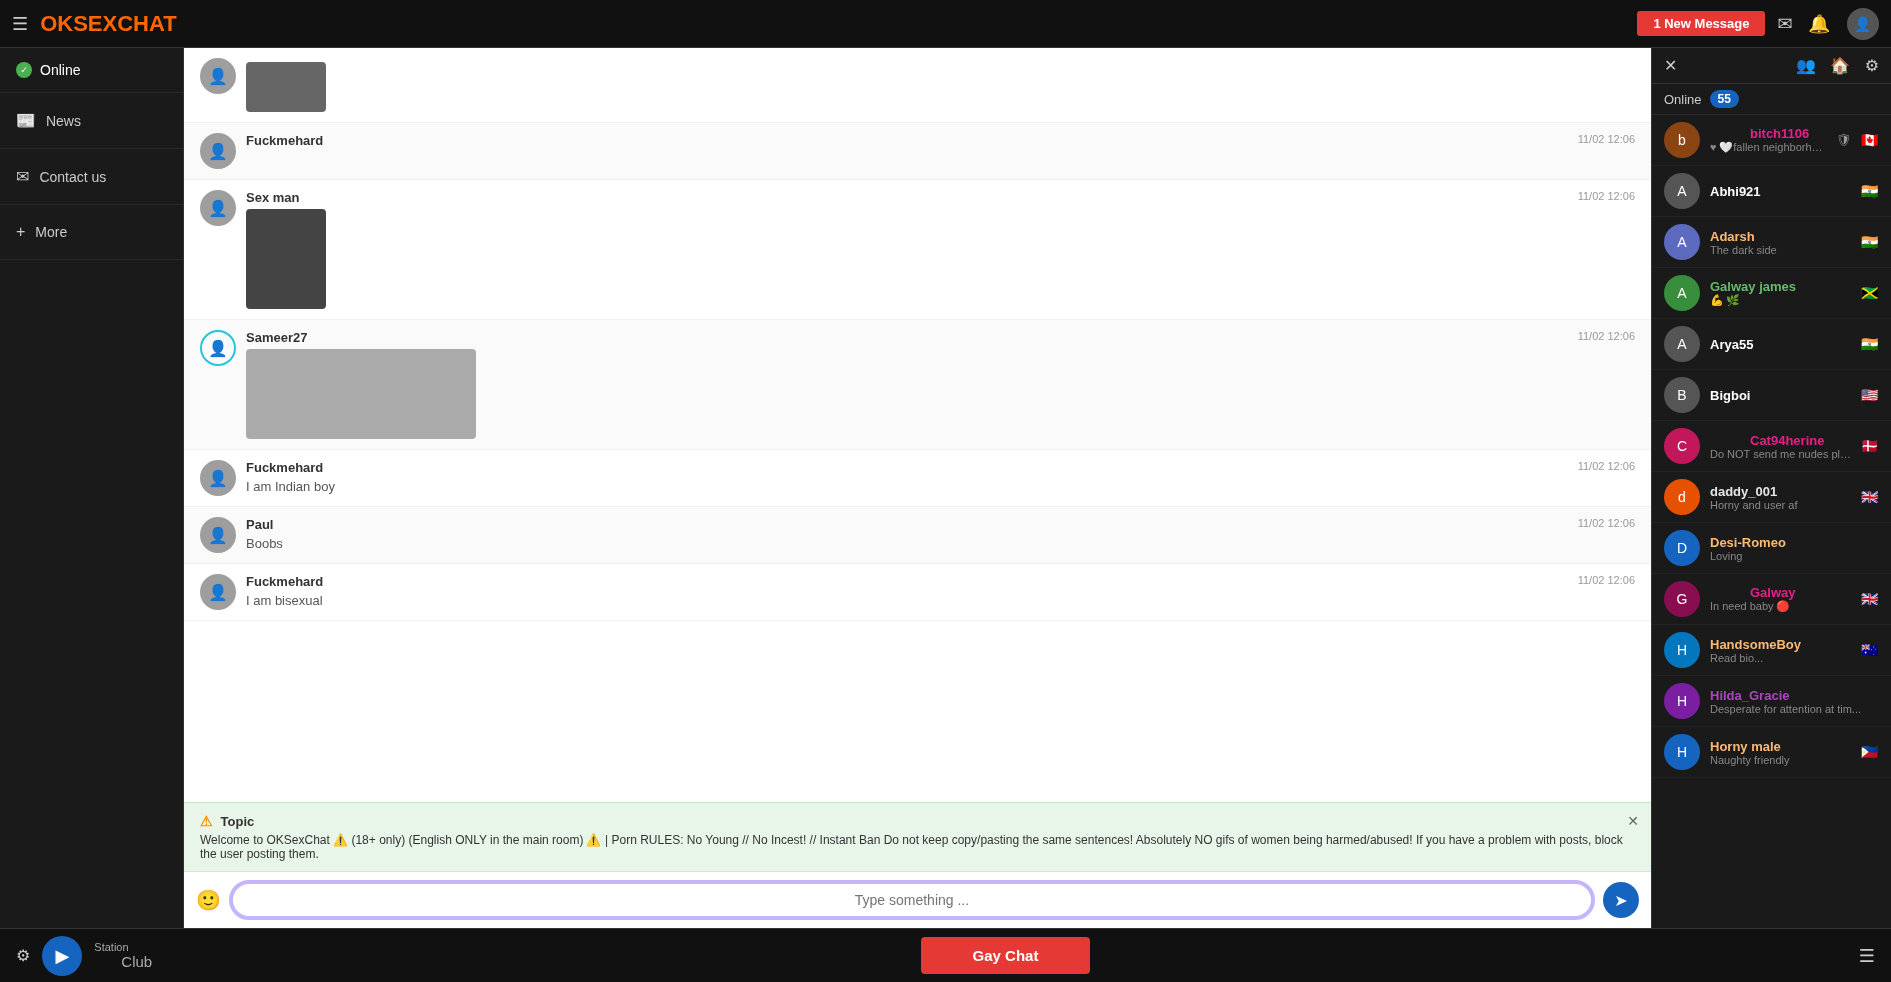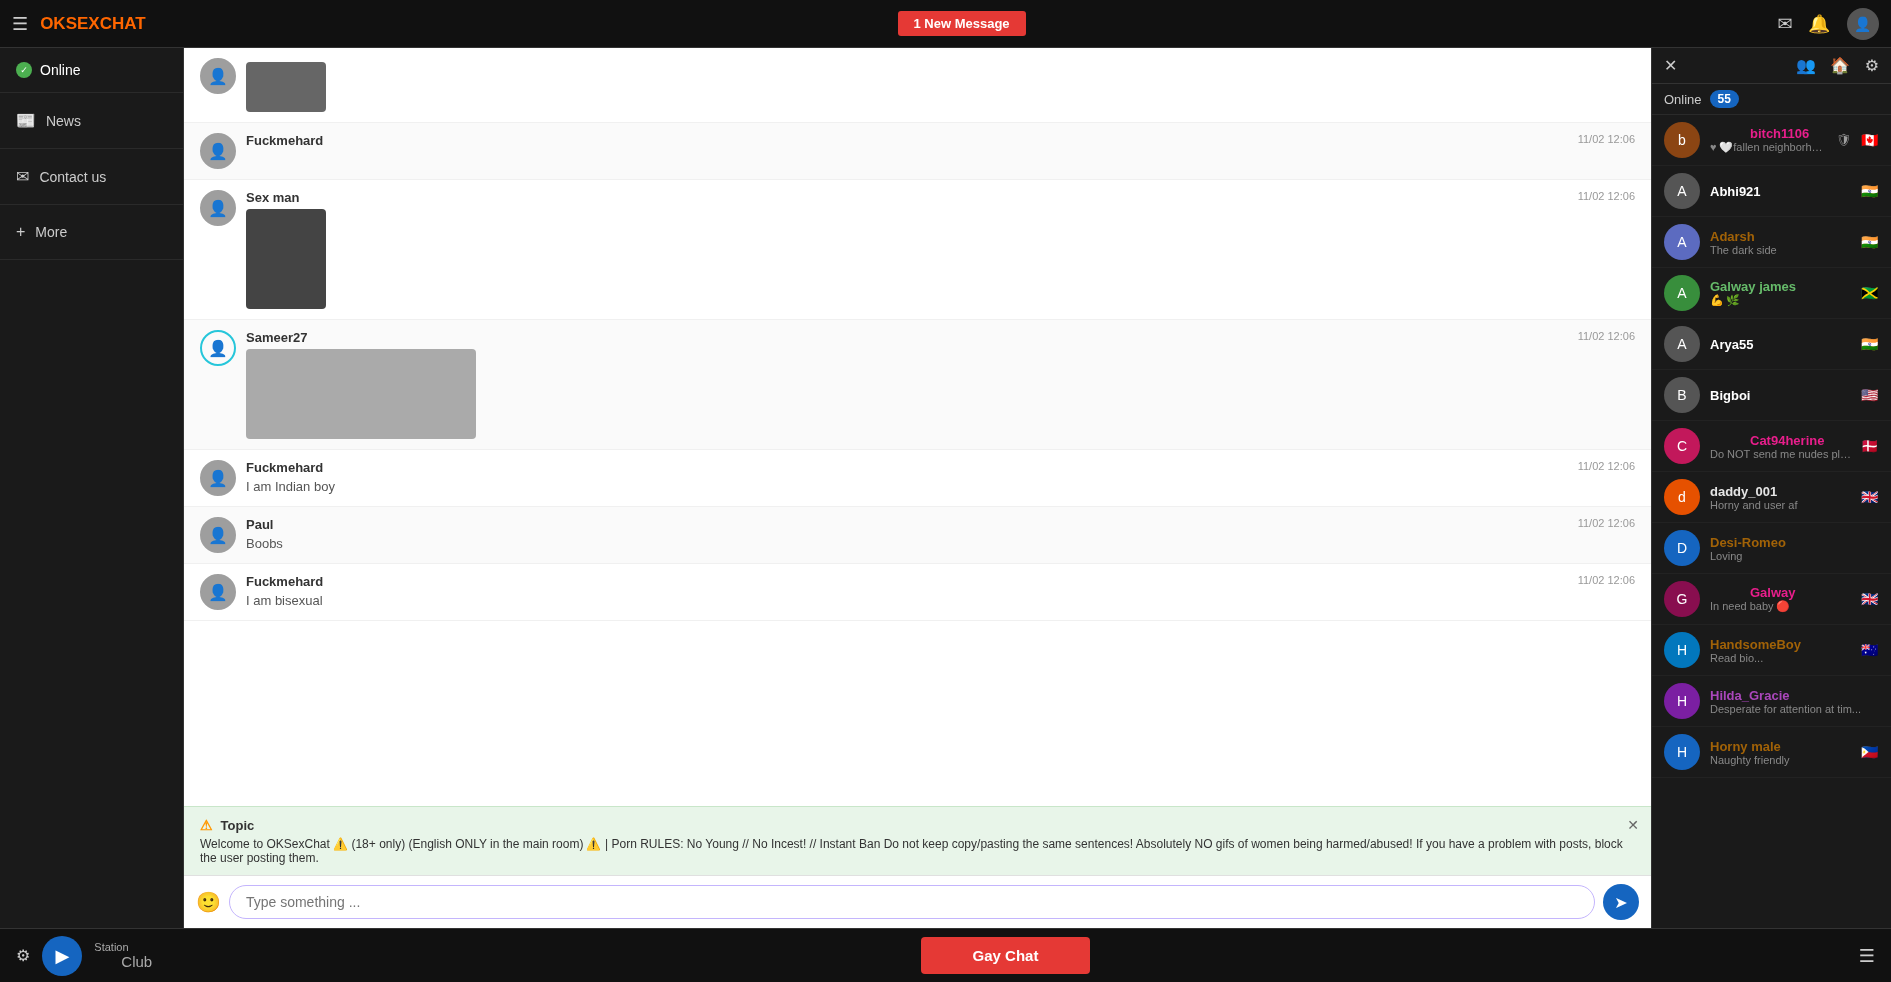--- a/index.html
+++ b/index.html
@@ -10,26 +10,26 @@
       background: #111;
       height: 48px;
       display: flex;
       align-items: center;
       padding: 0 12px;
       gap: 12px;
       flex-shrink: 0;
       border-bottom: 1px solid #333;
     }
     .header-logo {
-      font-size: 17px;
+      font-size: 22px;
       font-weight: bold;
       color: #fff;
     }
     .header-logo span { color: #ff6600; }
-    .header-center { flex: 1; display: flex; justify-content: center; }
+    .header-center { flex: 1; display: flex; justify-content: flex-end; }
     .new-message-btn {
       background: #e53935;
       color: #fff;
       border: none;
       padding: 5px 16px;
       font-size: 13px;
       font-weight: bold;
       border-radius: 3px;
       cursor: pointer;
     }
@@ -139,26 +139,27 @@
       display: flex;
       align-items: center;
       background: #fff;
       border-top: 1px solid #e0e0e0;
       padding: 8px 12px;
       gap: 8px;
     }
     .emoji-btn { font-size: 20px; cursor: pointer; color: #999; }
     .chat-input {
       flex: 1;
-      border: 1px solid #c4b5fd;
+      border: 4px solid #c4b5fd;
       border-radius: 20px;
       padding: 8px 16px;
       font-size: 14px;
       outline: none;
       color: #333;
+      text-align: center;
     }
     .send-btn {
       width: 36px;
       height: 36px;
       background: #1565c0;
       border-radius: 50%;
       border: none;
       display: flex;
       align-items: center;
       justify-content: center;
@@ -211,21 +212,21 @@
       align-items: center;
       padding: 7px 12px;
       gap: 10px;
       cursor: pointer;
       border-bottom: 1px solid #222;
     }
     .user-avatar { width: 36px; height: 36px; border-radius: 50%; background: #555; flex-shrink: 0; overflow: hidden; display: flex; align-items: center; justify-content: center; font-size: 14px; color: #fff; }
     .user-info { flex: 1; min-width: 0; }
     .user-name { font-size: 13px; font-weight: bold; white-space: nowrap; overflow: hidden; text-overflow: ellipsis; }
     .user-name.pink { color: #e91e8c; margin-left: 40px; }
-    .user-name.blue { color: #a16207; }
+    .user-name.blue { color: #fdba74; }
     .user-name.green { color: #66bb6a; }
     .user-name.orange { color: #e5e5e5; }
     .user-name.purple { color: #ab47bc; }
     .user-name.white { color: #fff; }
     .user-status { font-size: 11px; color: #888; white-space: nowrap; overflow: hidden; text-overflow: ellipsis; }
     .flag { font-size: 14px; }
 
     
     .bottom-bar {
       height: 54px;

